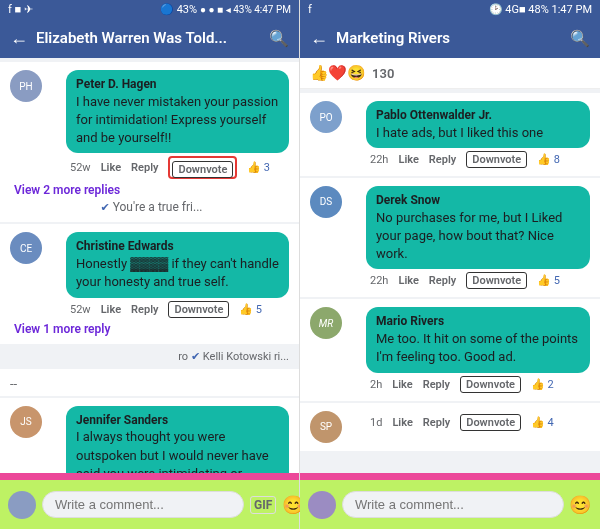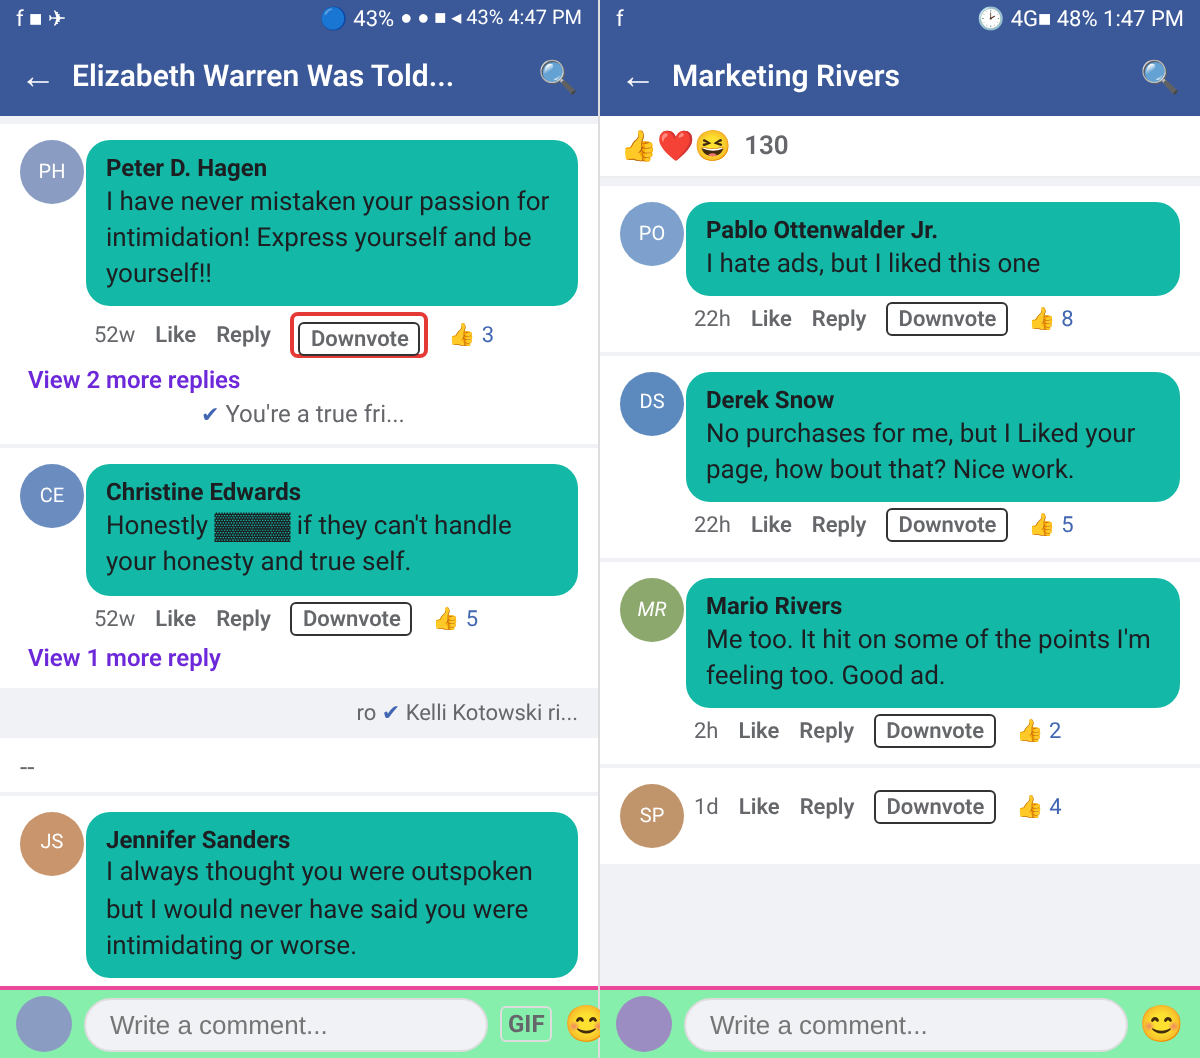--- a/index.html
+++ b/index.html
@@ -69,21 +69,21 @@
     }
 
     .comment-block {
       background: #fff;
       margin-bottom: 2px;
       padding: 8px 10px;
     }
 
     .comment-row {
       display: flex;
-      gap: 1px;
+      gap: 24px;
       align-items: flex-start;
     }
 
     .avatar {
       width: 32px;
       height: 32px;
       border-radius: 50%;
       background: #bbb;
       flex-shrink: 0;
       overflow: hidden;
@@ -165,27 +165,27 @@
       color: #65676b;
       margin-top: 3px;
       padding-left: 4px;
       white-space: nowrap;
       overflow: hidden;
       text-overflow: ellipsis;
       text-align: center;
     }
 
     .input-bar {
-      background: #86efac;
-      border-top: 2px solid #ec4899;
+      background: #bef264;
+      border-top: 7px solid #ec4899;
       display: flex;
       align-items: center;
       padding: 6px 8px;
       gap: 6px;
-      height: 36px;
+      height: 56px;
     }
 
     .input-bar .small-avatar {
       width: 28px;
       height: 28px;
       border-radius: 50%;
       background: #bbb;
       flex-shrink: 0;
     }
 

